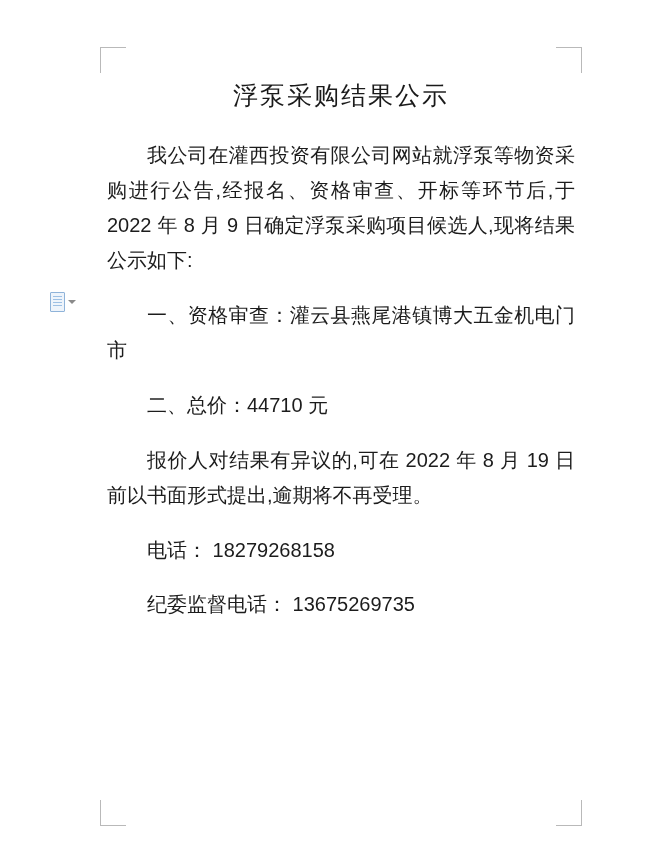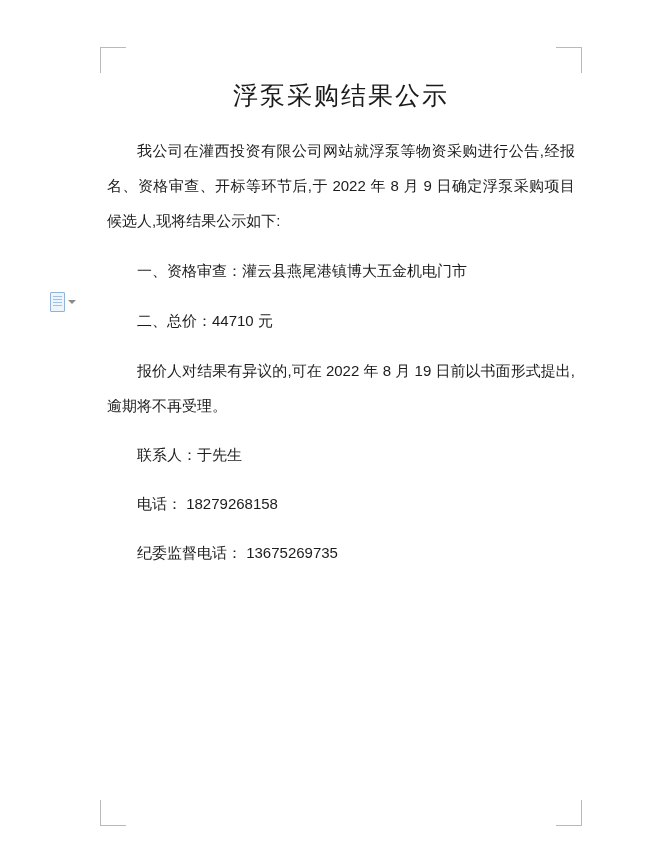--- a/index.html
+++ b/index.html
@@ -60,21 +60,21 @@
     white-space: nowrap;
   }
   .body-block {
     position: absolute;
     left: 95px;
     top: 118px;
     width: 468px;
   }
   .para {
     font-family: "Liberation Sans", sans-serif;
-    font-size: 15px;
+    font-size: 20px;
     color: #1c1c1c;
     line-height: 35px;
     text-align: justify;
     text-justify: inter-ideograph;
   }
   .para.indent {
     text-indent: 2em;
   }
   .tight {
     line-height: 34px;
@@ -138,21 +138,20 @@
       <i class="h2"></i>
     </div>
 
   <div class="doc-title">浮泵采购结果公示</div>
 
   <div class="body-block">
     <p class="para indent">我公司在灌西投资有限公司网站就浮泵等物资采购进行公告,经报名、资格审查、开标等环节后,于 2022 年 8 月 9 日确定浮泵采购项目候选人,现将结果公示如下:</p>
     <p class="para indent">一、资格审查：灌云县燕尾港镇博大五金机电门市</p>
     <p class="para indent">二、总价：44710 元</p>
     <p class="para indent">报价人对结果有异议的,可在 2022 年 8 月 19 日前以书面形式提出,逾期将不再受理。</p>
-    <p class="para indent tight">联系人：于先生</p>
     <p class="para indent tight">电话：  18279268158</p>
     <p class="para indent tight">纪委监督电话：   13675269735</p>
   </div>
 
   <div class="margin-icon">
     <span class="doc-glyph"></span>
     <span class="caret"></span>
   </div>
 
 </div>

